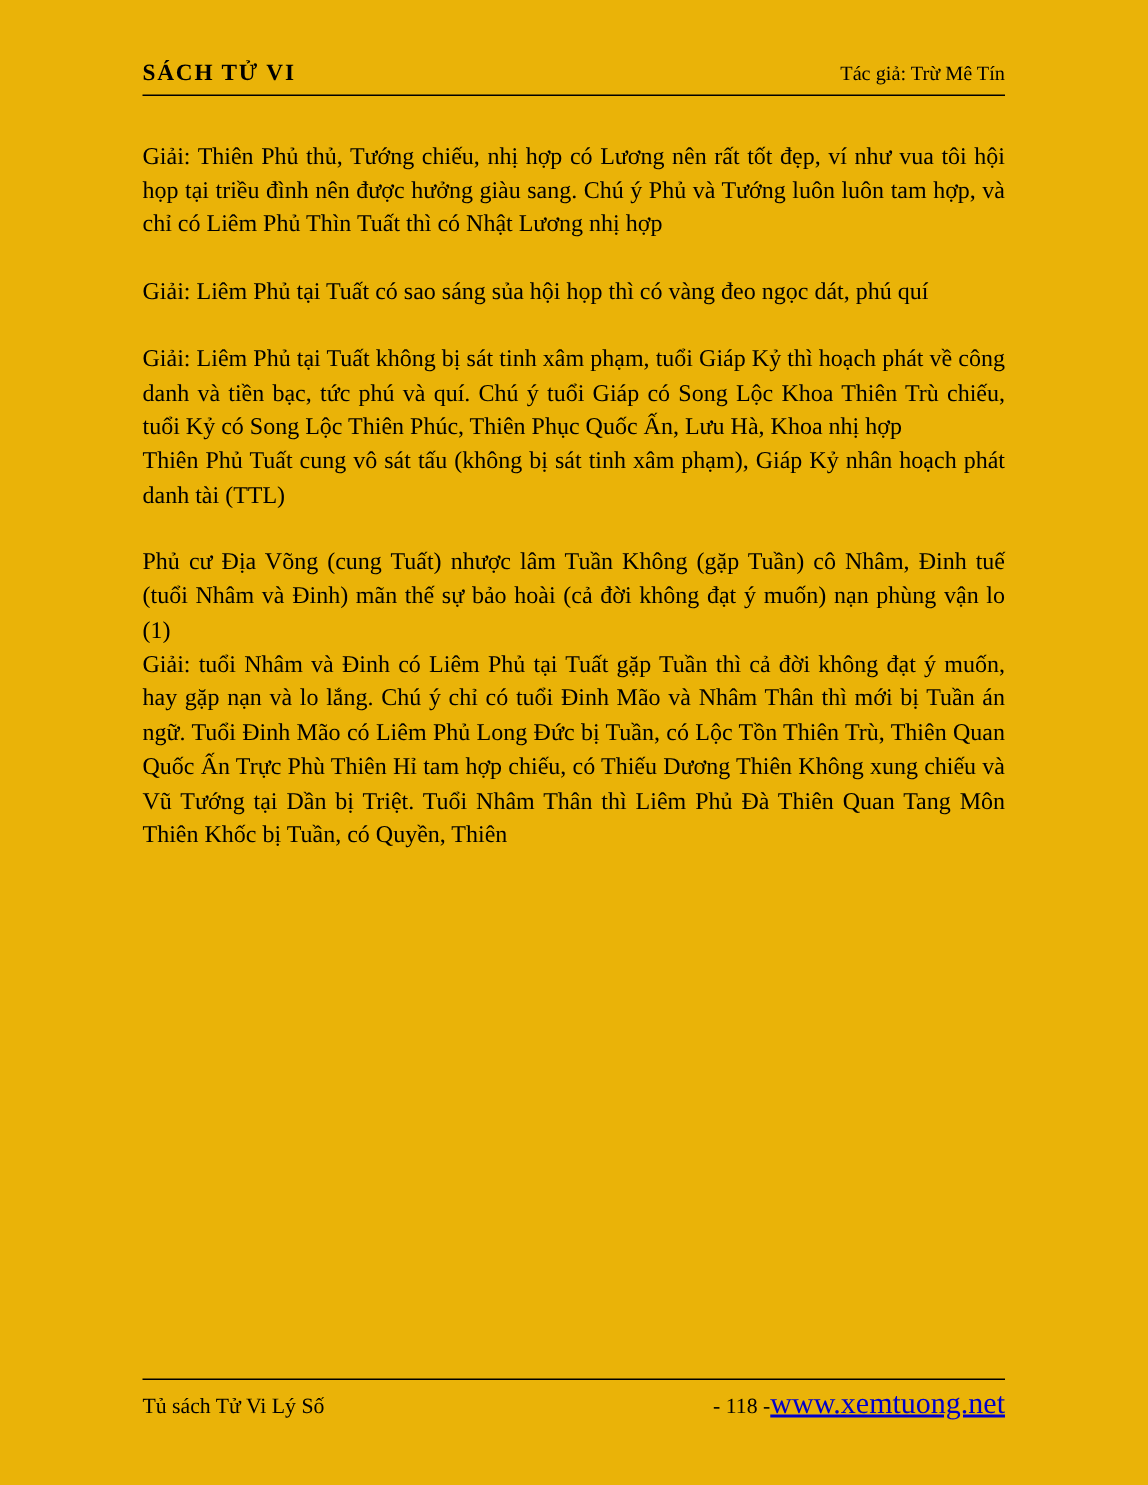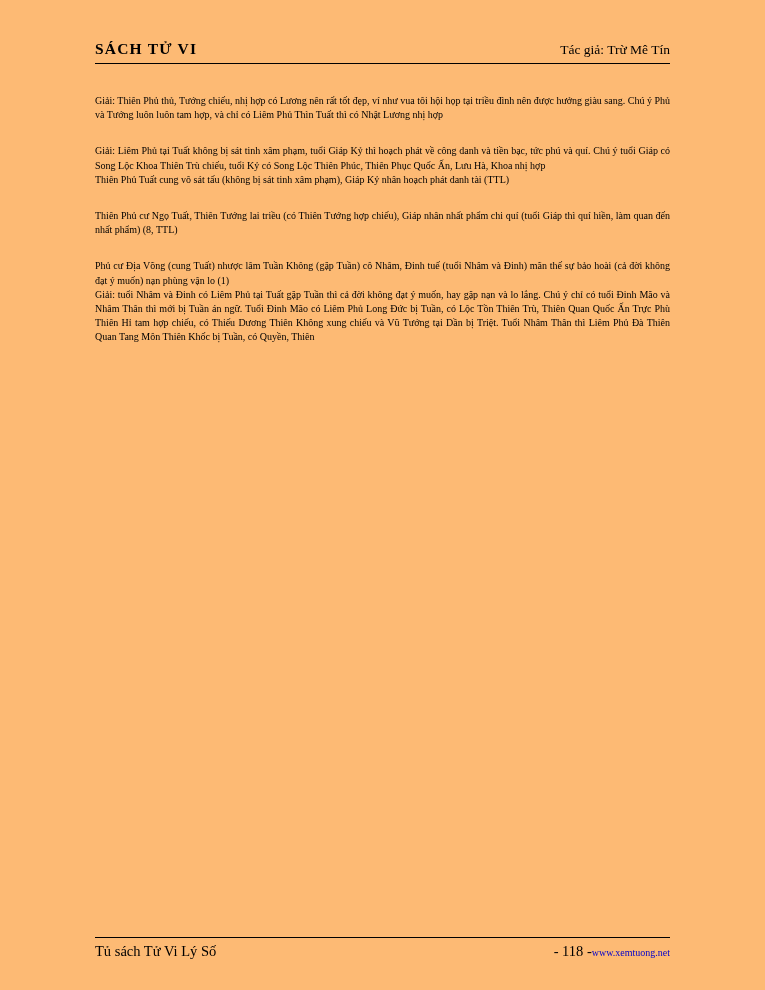--- a/index.html
+++ b/index.html
@@ -9,109 +9,110 @@
   }
   body {
     font-family: "Liberation Serif", serif;
     color: #000000;
   }
   .page {
     width: 765px;
     height: 990px;
     box-sizing: border-box;
     position: relative;
-    background: #fdba74;
+    background: #eab308;
     padding: 40px 95px 0 95px;
   }
   .header {
     display: flex;
     align-items: baseline;
     justify-content: space-between;
     border-bottom: 1.5px solid #000;
     padding-bottom: 5px;
     margin-bottom: 0;
   }
   .header-left {
     font-weight: bold;
     font-size: 15.5px;
     letter-spacing: 1.2px;
   }
   .header-right {
     font-size: 13.5px;
   }
   .content {
     margin-top: 30px;
-    font-size: 10px;
+    font-size: 16px;
     line-height: 1.42;
     text-align: justify;
   }
   .para {
     margin: 0;
     text-align: justify;
   }
   .para + .para {
     margin-top: 0;
   }
   .block {
     margin-bottom: 22px;
   }
   .block:last-child {
     margin-bottom: 0;
   }
   .footer {
     position: absolute;
     left: 95px;
     right: 95px;
-    bottom: 30px;
+    bottom: 42px;
     border-top: 1.5px solid #000;
     padding-top: 5px;
     display: flex;
     align-items: baseline;
     font-size: 14.5px;
   }
   .footer-left {
     flex: 0 0 auto;
   }
   .footer-center {
     flex: 1 1 auto;
     text-align: right;
   }
   .footer-right {
     flex: 0 0 auto;
     color: #0000cc;
-    font-size: 10px;
+    text-decoration: underline;
+    font-size: 20px;
   }
 </style>
 </head>
 <body>
 
 <div class="page">
 
   <div class="header">
     <div class="header-left">SÁCH TỬ VI</div>
     <div class="header-right">Tác giả: Trừ Mê Tín</div>
   </div>
 
   <div class="content">
 
     <div class="block">
       <p class="para">Giải: Thiên Phủ thủ, Tướng chiếu, nhị hợp có Lương nên rất tốt đẹp, ví như vua tôi hội họp tại triều đình nên được hưởng giàu sang. Chú ý Phủ và Tướng luôn luôn tam hợp, và chỉ có Liêm Phủ Thìn Tuất thì có Nhật Lương nhị hợp</p>
     </div>
 
     <div class="block">
+      <p class="para">Giải: Liêm Phủ tại Tuất có sao sáng sủa hội họp thì có vàng đeo ngọc dát, phú quí</p>
     </div>
 
     <div class="block">
       <p class="para">Giải: Liêm Phủ tại Tuất không bị sát tinh xâm phạm, tuổi Giáp Kỷ thì hoạch phát về công danh và tiền bạc, tức phú và quí. Chú ý tuổi Giáp có Song Lộc Khoa Thiên Trù chiếu, tuổi Kỷ có Song Lộc Thiên Phúc, Thiên Phục Quốc Ấn, Lưu Hà, Khoa nhị hợp</p>
       <p class="para">Thiên Phủ Tuất cung vô sát tấu (không bị sát tinh xâm phạm), Giáp Kỷ nhân hoạch phát danh tài  (TTL)</p>
     </div>
 
 
     <div class="block">
-      <p class="para">Thiên Phủ cư Ngọ Tuất, Thiên Tướng lai triều (có Thiên Tướng hợp chiếu), Giáp nhân nhất phẩm chi quí (tuổi Giáp thì quí hiền, làm quan đến nhất phẩm) (8, TTL)</p>
     </div>
 
     <div class="block">
       <p class="para">Phủ cư Địa Võng (cung Tuất) nhược lâm Tuần Không (gặp Tuần) cô Nhâm, Đinh tuế (tuổi Nhâm và Đinh) mãn thế sự bảo hoài (cả đời không đạt ý muốn) nạn phùng vận lo  (1)</p>
       <p class="para">Giải: tuổi Nhâm và Đinh có Liêm Phủ tại Tuất gặp Tuần thì cả đời không đạt ý muốn, hay gặp nạn và lo lắng. Chú ý chỉ có tuổi Đinh Mão và Nhâm Thân thì mới bị Tuần án ngữ. Tuổi Đinh Mão có Liêm Phủ Long Đức bị Tuần, có Lộc Tồn Thiên Trù, Thiên Quan Quốc Ấn Trực Phù Thiên Hỉ tam hợp chiếu, có Thiếu Dương Thiên Không xung chiếu và Vũ Tướng tại Dần bị Triệt. Tuổi Nhâm Thân thì Liêm Phủ Đà Thiên Quan Tang Môn Thiên Khốc bị Tuần, có Quyền, Thiên</p>
     </div>
 
   </div>
 
   <div class="footer">

